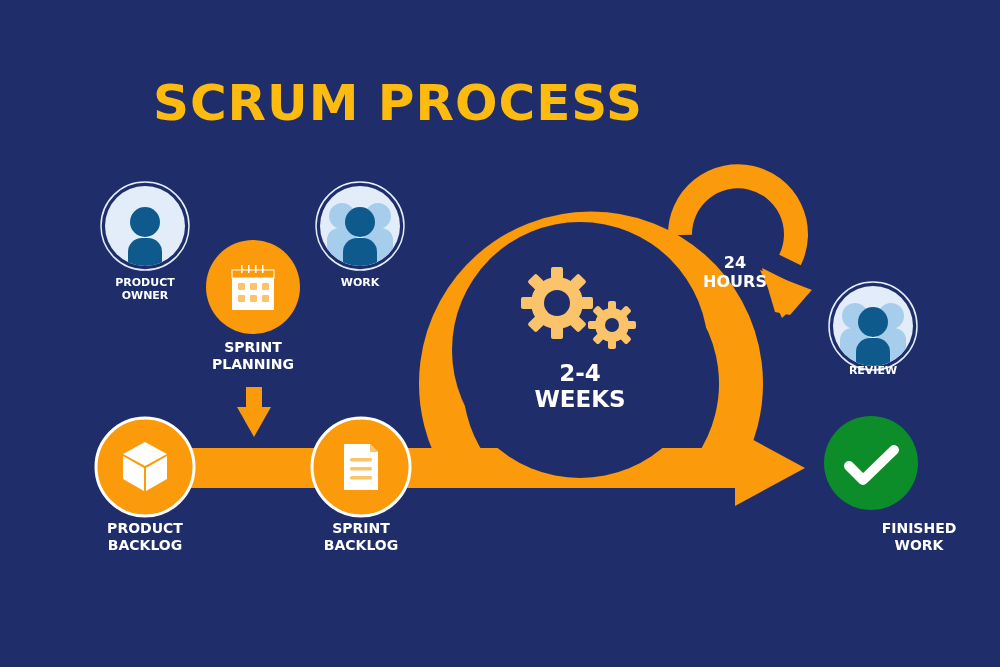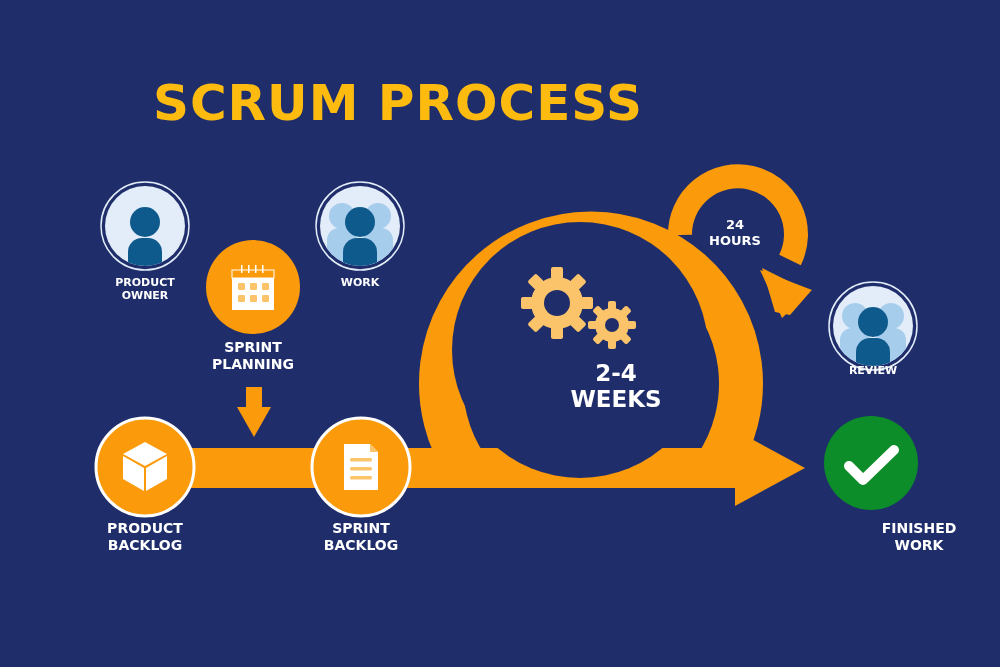--- a/index.html
+++ b/index.html
@@ -15,21 +15,21 @@
     font-size: 50px; letter-spacing: 1px;
   }
   svg.stage { position: absolute; left: 0; top: 0; }
   .lbl {
     position: absolute; color: #ffffff; font-weight: bold; text-align: center;
     transform: translateX(-50%); white-space: pre-line; line-height: 1.2;
   }
   .sm { font-size: 11px; }
   .md { font-size: 14px; }
   .lg { font-size: 23px; line-height: 1.15; }
-  .hr { font-size: 13px; }
+  .hr { font-size: 16px; margin-top: 36px; }
 </style>
 </head>
 <body>
 
 <div class="title">SCRUM PROCESS</div>
 
 <svg class="stage" width="1000" height="667" viewBox="0 0 1000 667">
 
   <g>
     <rect x="140" y="448" width="600" height="40" fill="#fb9a0b"></rect>
@@ -176,16 +176,16 @@
 <div class="lbl sm" style="left:360px; top:276px;">WORK</div>
 <div class="lbl sm" style="left:873px; top:364px;">REVIEW</div>
 <div class="lbl md" style="left:253px; top:339px;">SPRINT
 PLANNING</div>
 <div class="lbl md" style="left:145px; top:520px;">PRODUCT
 BACKLOG</div>
 <div class="lbl md" style="left:361px; top:520px;">SPRINT
 BACKLOG</div>
 <div class="lbl md" style="left:919px; top:520px;">FINISHED
 WORK</div>
-<div class="lbl lg" style="left:580px; top:360px;margin-left:36px;">2-4
+<div class="lbl lg" style="left:580px; top:360px;">2-4
 WEEKS</div>
 <div class="lbl hr" style="left:735px; top:217px;">24
 HOURS</div>
 
 </body></html>

